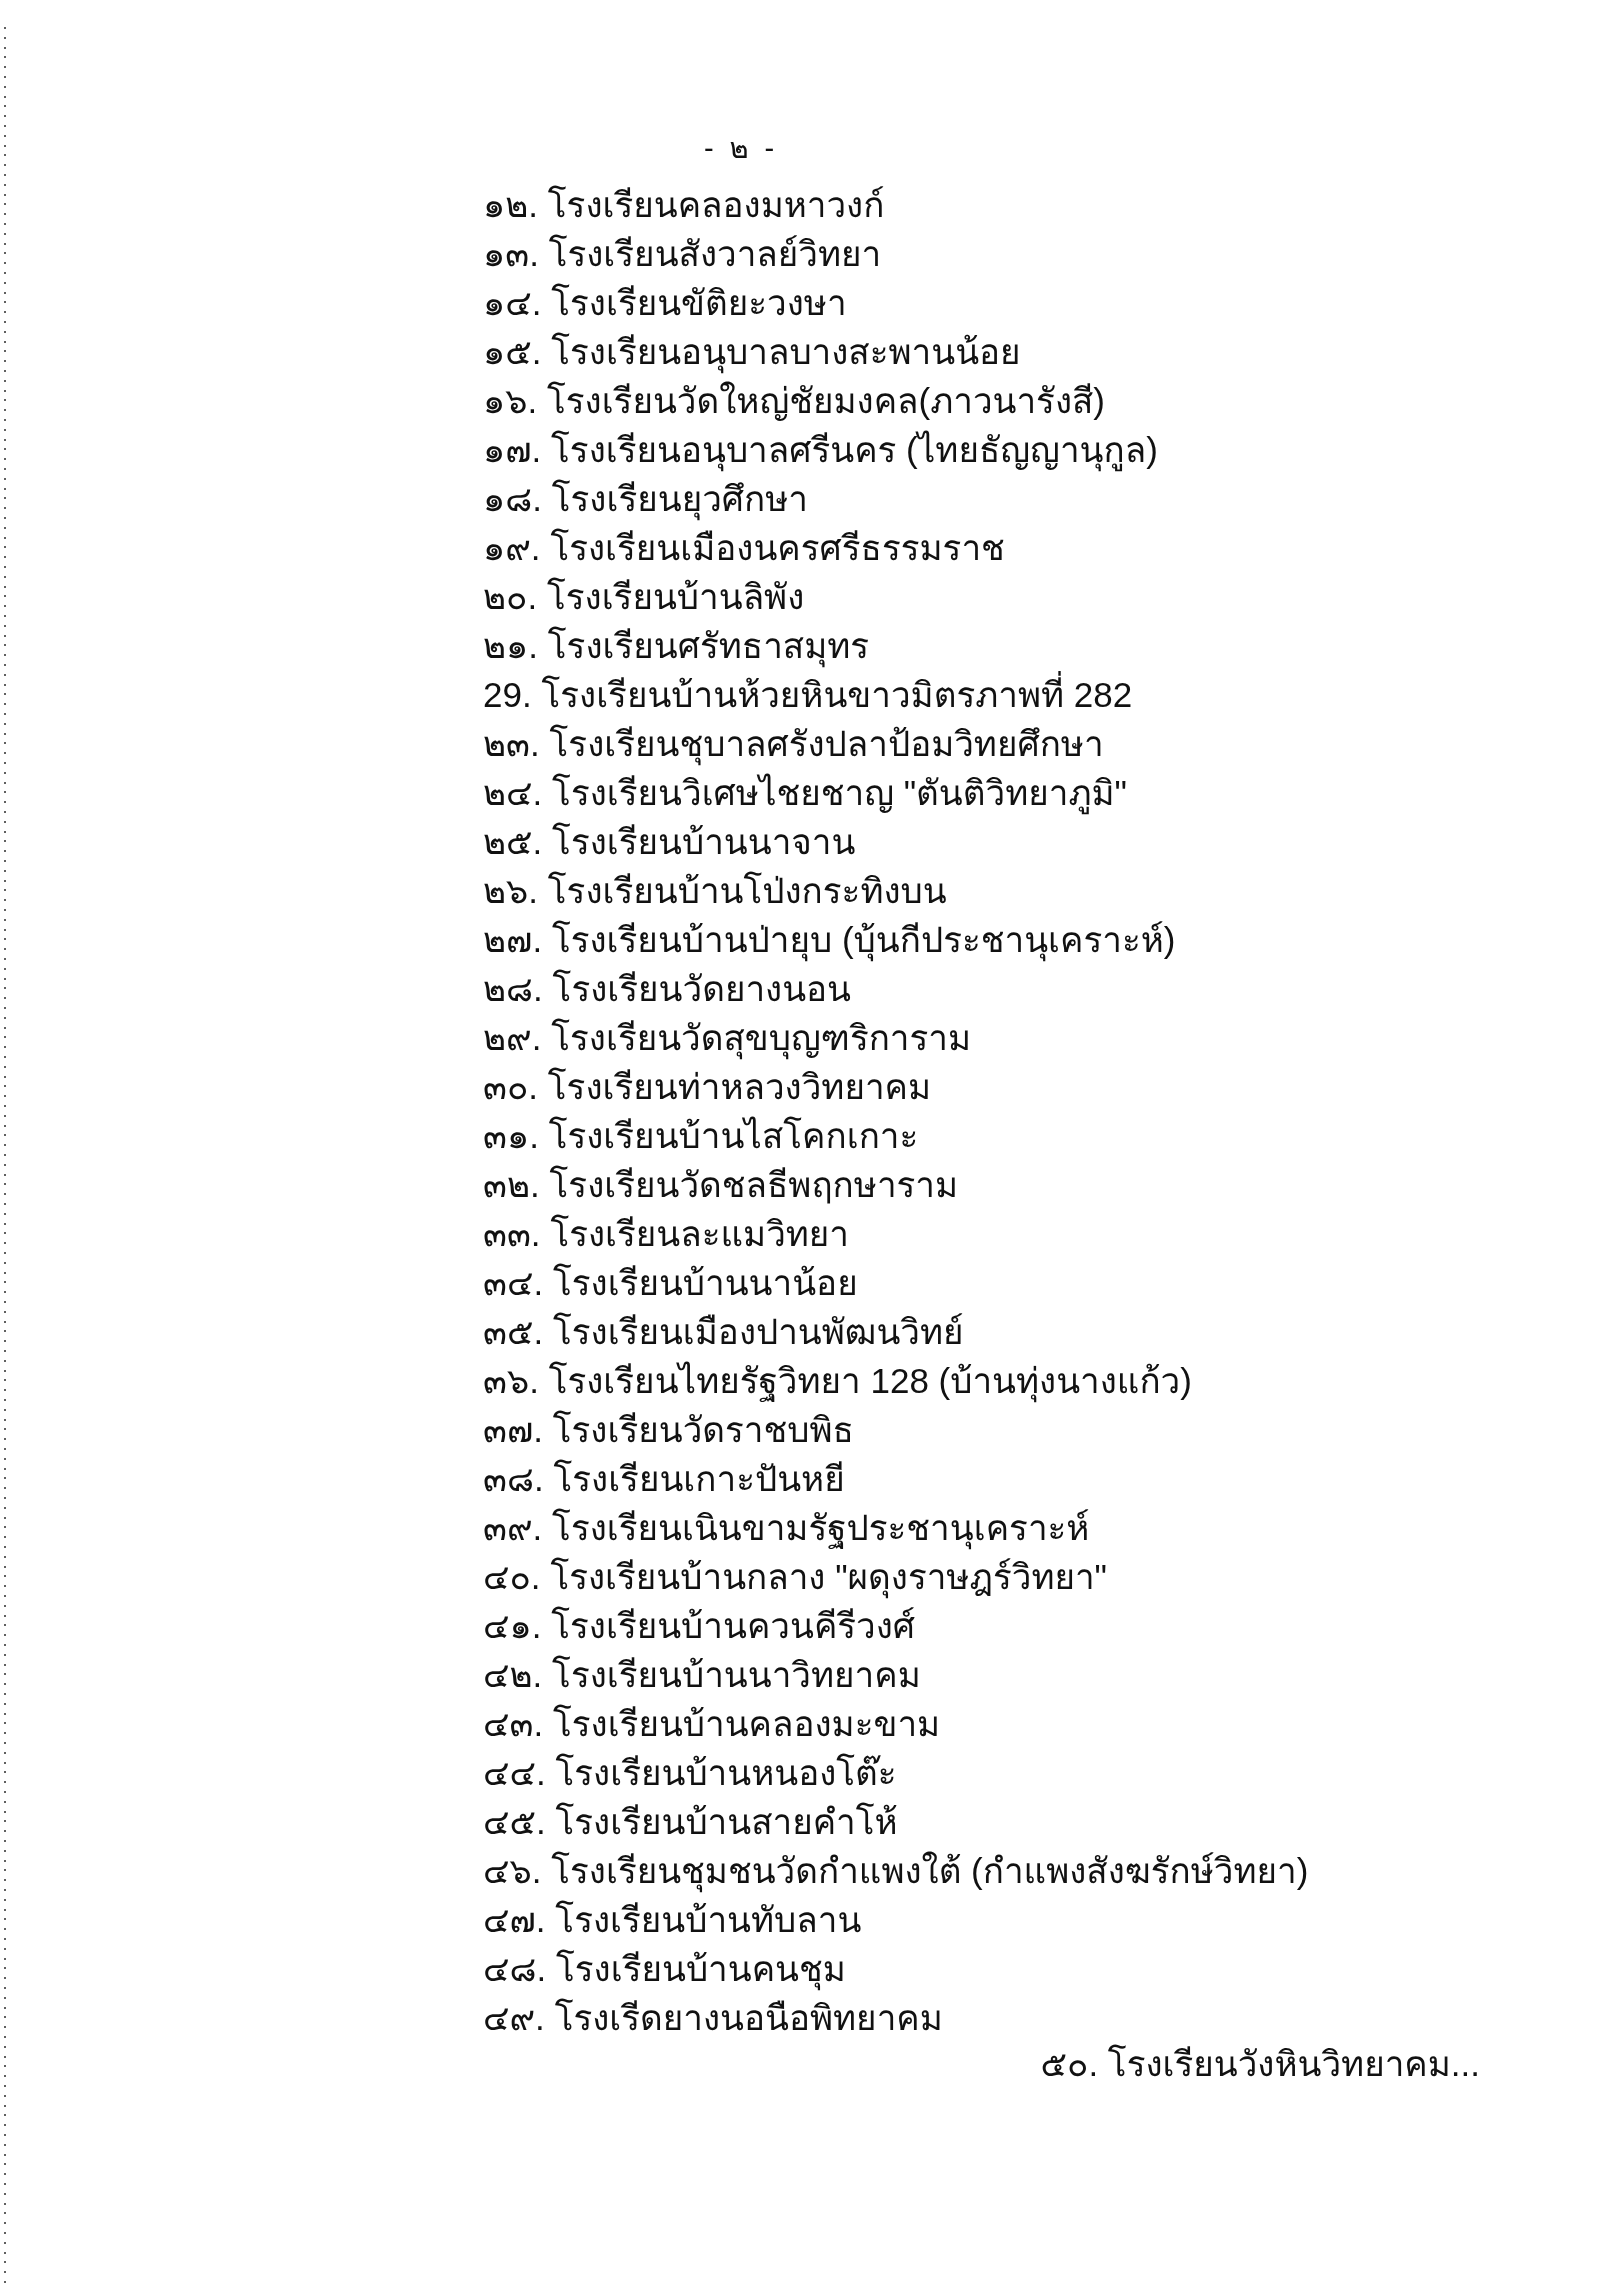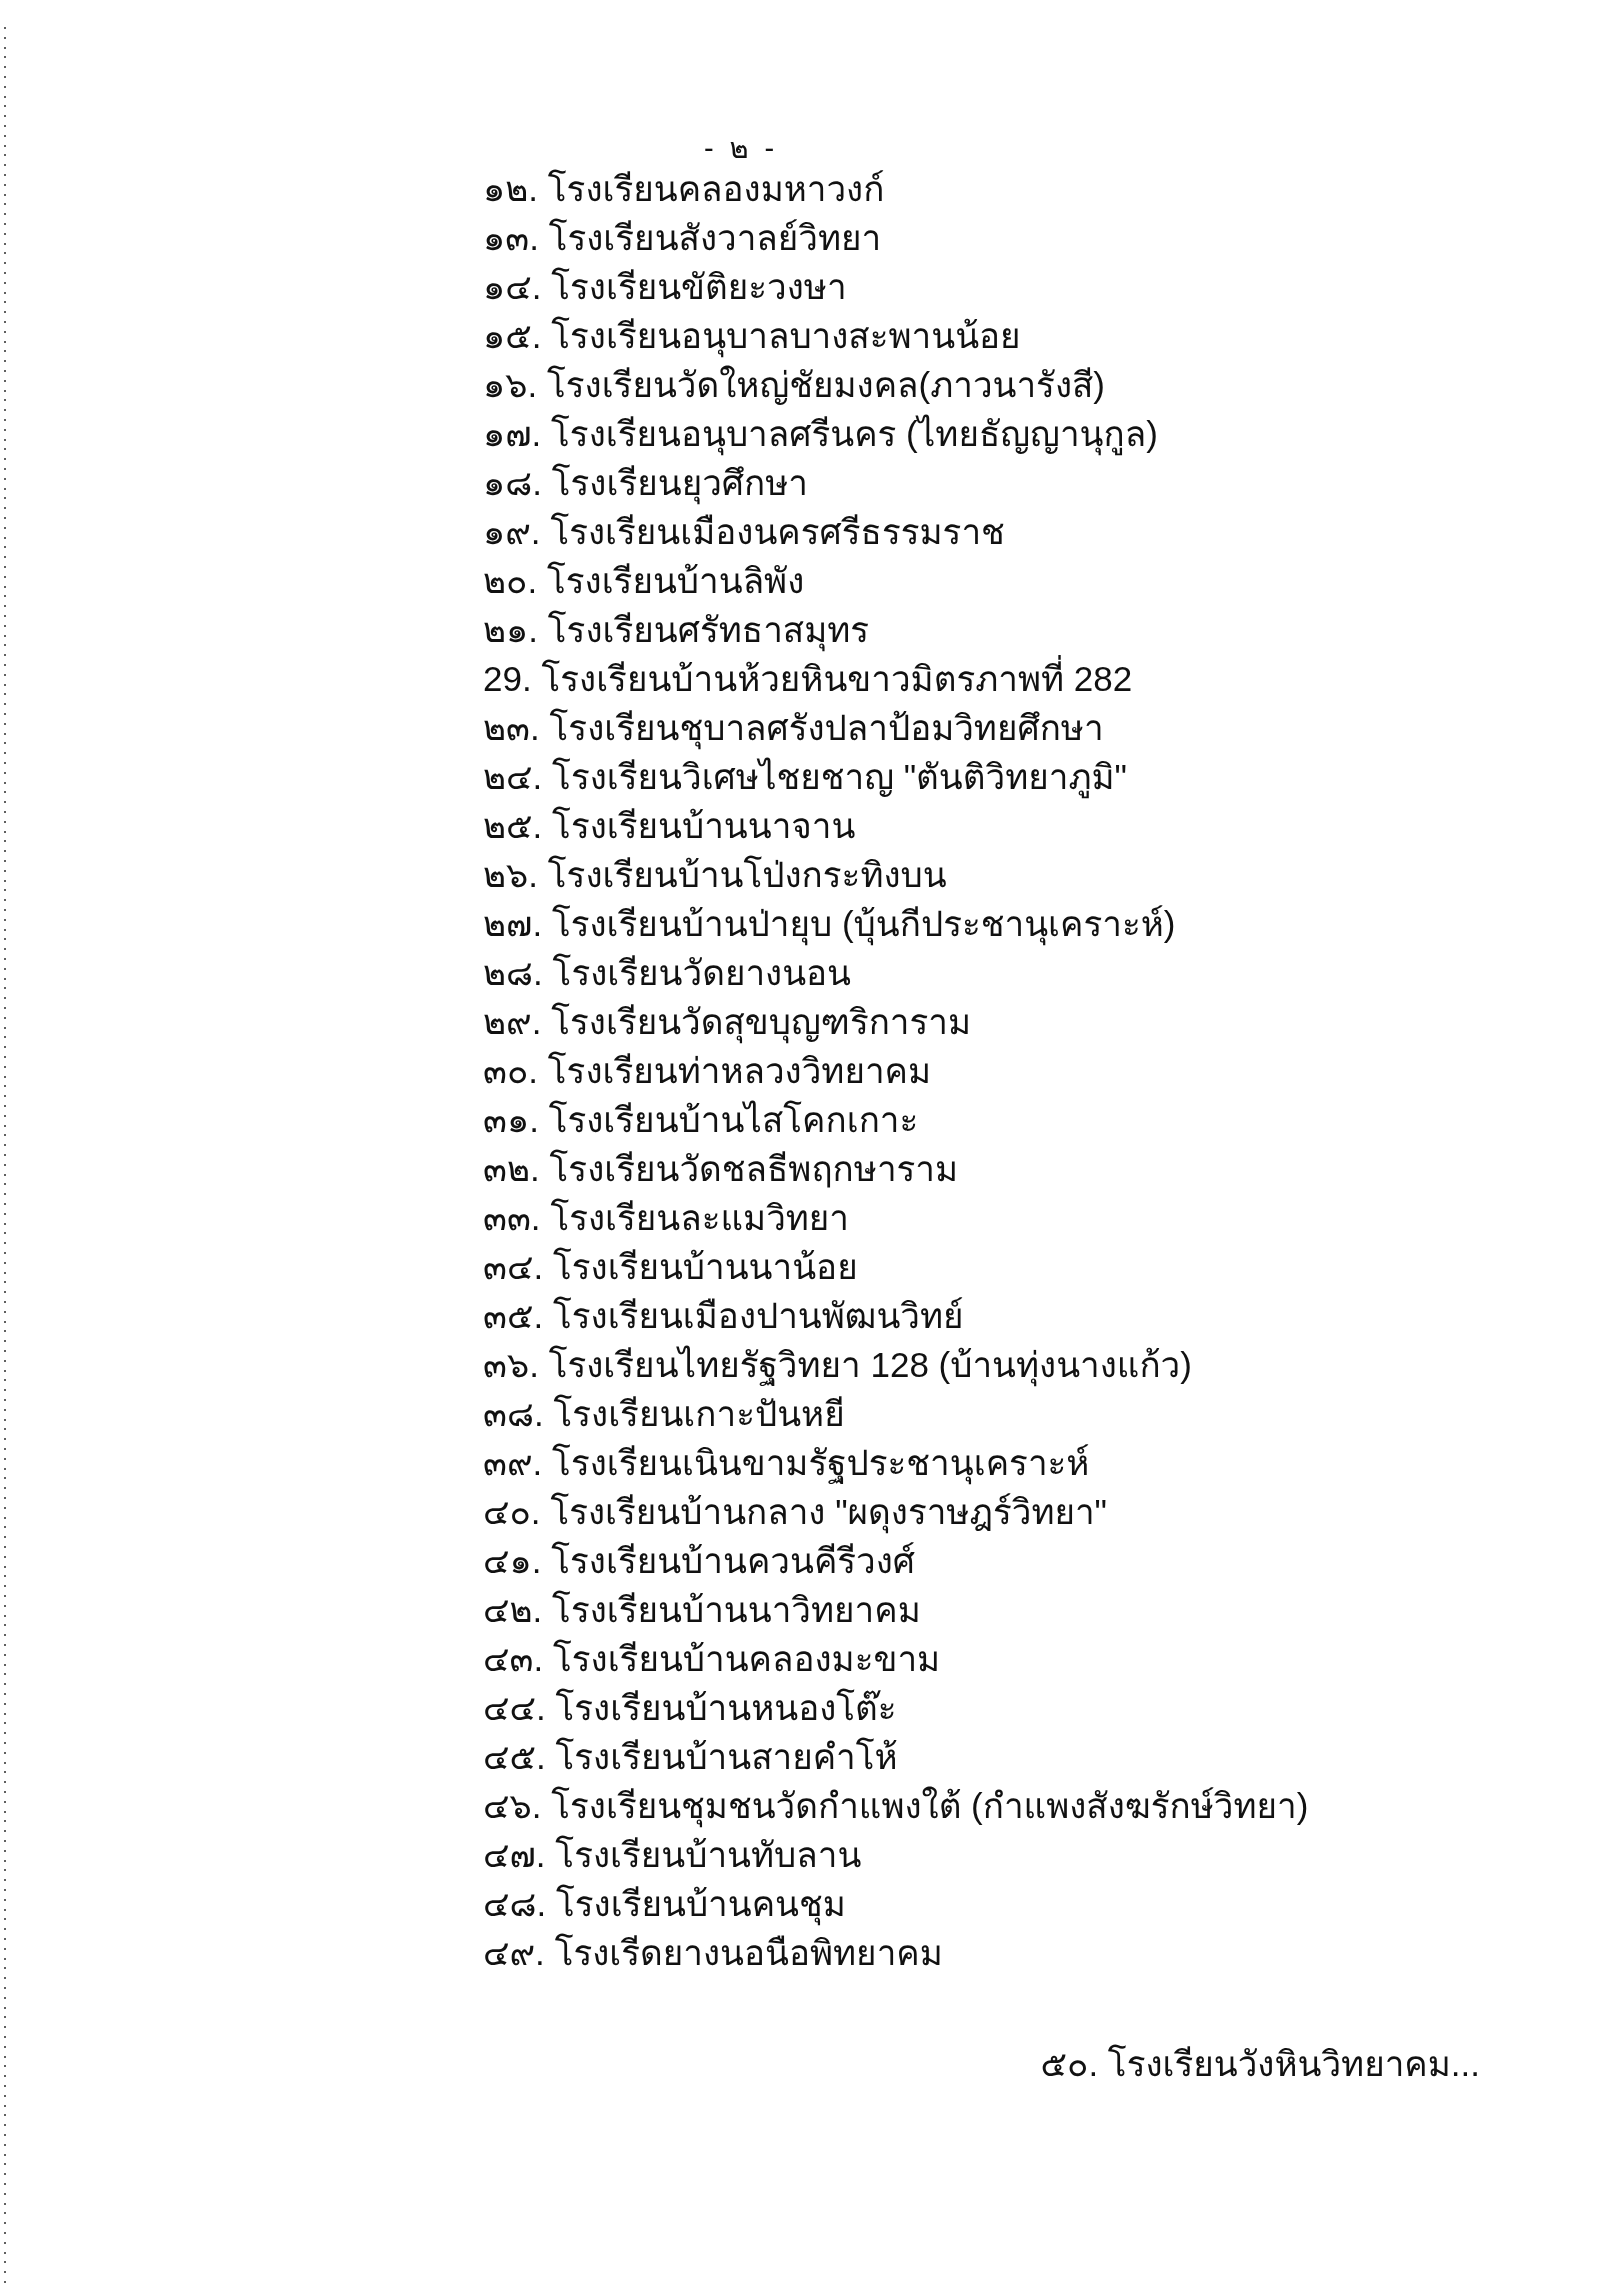--- a/index.html
+++ b/index.html
@@ -34,21 +34,21 @@
     position: absolute;
     left: 704px;
     top: 125px;
     font-size: 29px;
     letter-spacing: 3.9px;
     white-space: nowrap;
   }
   .school-list {
     position: absolute;
     left: 483px;
-    top: 164px;
+    top: 180px;
     font-size: 35px;
   }
   .school-list .row {
     line-height: 49px;
     white-space: nowrap;
   }
   .school-list .num {
     display: inline-block;
     margin-right: 9.8px;
   }
@@ -88,20 +88,21 @@
       <div class="row"><span class="num">๒๗.</span><span class="name">โรงเรียนบ้านป่ายุบ (บุ้นกีประชานุเคราะห์)</span></div>
       <div class="row"><span class="num">๒๘.</span><span class="name">โรงเรียนวัดยางนอน</span></div>
       <div class="row"><span class="num">๒๙.</span><span class="name">โรงเรียนวัดสุขบุญฑริการาม</span></div>
       <div class="row"><span class="num">๓๐.</span><span class="name">โรงเรียนท่าหลวงวิทยาคม</span></div>
       <div class="row"><span class="num">๓๑.</span><span class="name">โรงเรียนบ้านไสโคกเกาะ</span></div>
       <div class="row"><span class="num">๓๒.</span><span class="name">โรงเรียนวัดชลธีพฤกษาราม</span></div>
       <div class="row"><span class="num">๓๓.</span><span class="name">โรงเรียนละแมวิทยา</span></div>
       <div class="row"><span class="num">๓๔.</span><span class="name">โรงเรียนบ้านนาน้อย</span></div>
       <div class="row"><span class="num">๓๕.</span><span class="name">โรงเรียนเมืองปานพัฒนวิทย์</span></div>
       <div class="row"><span class="num">๓๖.</span><span class="name">โรงเรียนไทยรัฐวิทยา 128 (บ้านทุ่งนางแก้ว)</span></div>
+      <div class="row"><span class="num">๓๗.</span><span class="name">โรงเรียนวัดราชบพิธ</span></div>
       <div class="row"><span class="num">๓๘.</span><span class="name">โรงเรียนเกาะปันหยี</span></div>
       <div class="row"><span class="num">๓๙.</span><span class="name">โรงเรียนเนินขามรัฐประชานุเคราะห์</span></div>
       <div class="row"><span class="num">๔๐.</span><span class="name">โรงเรียนบ้านกลาง "ผดุงราษฎร์วิทยา"</span></div>
       <div class="row"><span class="num">๔๑.</span><span class="name">โรงเรียนบ้านควนคีรีวงศ์</span></div>
       <div class="row"><span class="num">๔๒.</span><span class="name">โรงเรียนบ้านนาวิทยาคม</span></div>
       <div class="row"><span class="num">๔๓.</span><span class="name">โรงเรียนบ้านคลองมะขาม</span></div>
       <div class="row"><span class="num">๔๔.</span><span class="name">โรงเรียนบ้านหนองโต๊ะ</span></div>
       <div class="row"><span class="num">๔๕.</span><span class="name">โรงเรียนบ้านสายคำโห้</span></div>
       <div class="row"><span class="num">๔๖.</span><span class="name">โรงเรียนชุมชนวัดกำแพงใต้ (กำแพงสังฆรักษ์วิทยา)</span></div>
       <div class="row"><span class="num">๔๗.</span><span class="name">โรงเรียนบ้านทับลาน</span></div>

